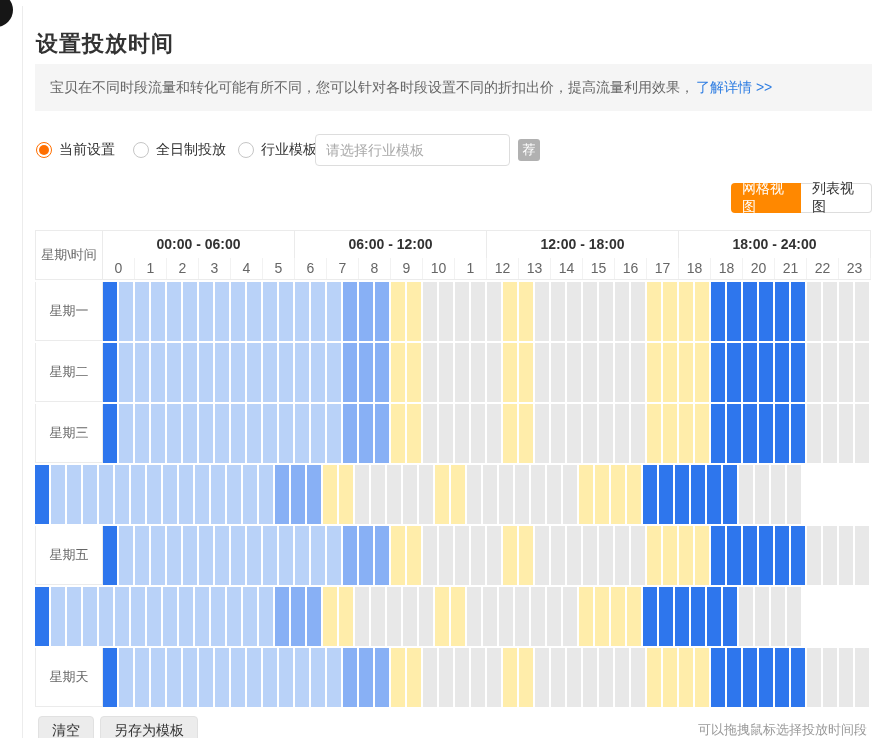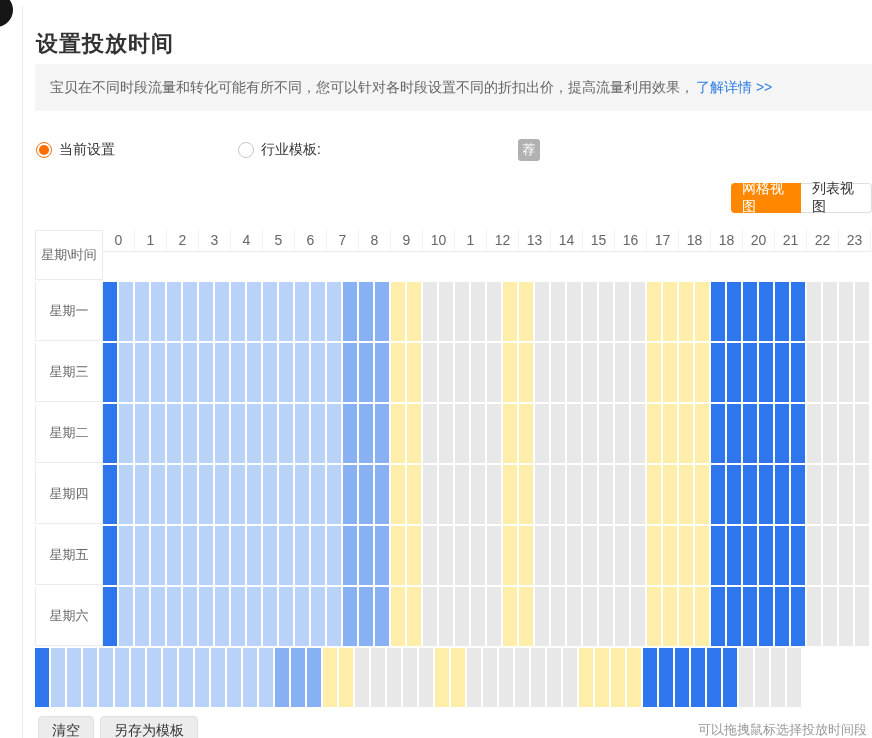--- a/index.html
+++ b/index.html
@@ -83,36 +83,47 @@
 <div class="notice">
   <span>宝贝在不同时段流量和转化可能有所不同，您可以针对各时段设置不同的折扣出价，提高流量利用效果，</span>
   <span class="link">了解详情 &gt;&gt;</span>
 </div>
 
 <div class="controls">
   <div class="radio-item" style="left:1px;">
     <span class="radio on"></span>
     <span>当前设置</span>
   </div>
+  <div class="radio-item" style="left:98px;">
+    <span class="radio"></span>
+    <span>全日制投放</span>
+  </div>
   <div class="radio-item" style="left:203px;">
     <span class="radio"></span>
     <span>行业模板:</span>
   </div>
+  <input class="tmpl-input" style="left: 280px; width: 195px;" type="text" placeholder="请选择行业模板">
   <div class="rec-badge">荐</div>
 </div>
 
 <div class="view-toggle">
   <div class="vt-btn vt-grid">网格视图</div>
   <div class="vt-btn vt-list">列表视图</div>
 </div>
 
 <div class="grid">
   <div class="grid-head">
     <div class="corner">星期\时间</div>
     <div class="head-right">
+      <div class="range-row">
+          <div class="range-cell">00:00 - 06:00</div>
+          <div class="range-cell">06:00 - 12:00</div>
+          <div class="range-cell">12:00 - 18:00</div>
+          <div class="range-cell">18:00 - 24:00</div>
+        </div>
       <div class="hour-row">
           <div class="hour-cell">0</div>
           <div class="hour-cell">1</div>
           <div class="hour-cell">2</div>
           <div class="hour-cell">3</div>
           <div class="hour-cell">4</div>
           <div class="hour-cell">5</div>
           <div class="hour-cell">6</div>
           <div class="hour-cell">7</div>
           <div class="hour-cell">8</div>
@@ -182,20 +193,73 @@
           <div class="slot" style="background: rgb(46, 118, 237);"></div>
           <div class="slot" style="background: rgb(46, 118, 237);"></div>
           <div class="slot" style="background: rgb(46, 118, 237);"></div>
           <div class="slot" style="background: rgb(232, 232, 232);"></div>
           <div class="slot" style="background: rgb(232, 232, 232);"></div>
           <div class="slot" style="background: rgb(232, 232, 232);"></div>
           <div class="slot" style="background: rgb(232, 232, 232);"></div>
         </div>
       </div>
       <div class="day-row">
+        <div class="day-label">星期二</div>
+        <div class="slots">
+          <div class="slot" style="background: rgb(46, 118, 237);"></div>
+          <div class="slot" style="background: rgb(185, 210, 248);"></div>
+          <div class="slot" style="background: rgb(185, 210, 248);"></div>
+          <div class="slot" style="background: rgb(185, 210, 248);"></div>
+          <div class="slot" style="background: rgb(185, 210, 248);"></div>
+          <div class="slot" style="background: rgb(185, 210, 248);"></div>
+          <div class="slot" style="background: rgb(185, 210, 248);"></div>
+          <div class="slot" style="background: rgb(185, 210, 248);"></div>
+          <div class="slot" style="background: rgb(185, 210, 248);"></div>
+          <div class="slot" style="background: rgb(185, 210, 248);"></div>
+          <div class="slot" style="background: rgb(185, 210, 248);"></div>
+          <div class="slot" style="background: rgb(185, 210, 248);"></div>
+          <div class="slot" style="background: rgb(185, 210, 248);"></div>
+          <div class="slot" style="background: rgb(185, 210, 248);"></div>
+          <div class="slot" style="background: rgb(185, 210, 248);"></div>
+          <div class="slot" style="background: rgb(136, 176, 245);"></div>
+          <div class="slot" style="background: rgb(136, 176, 245);"></div>
+          <div class="slot" style="background: rgb(136, 176, 245);"></div>
+          <div class="slot" style="background: rgb(255, 237, 170);"></div>
+          <div class="slot" style="background: rgb(255, 237, 170);"></div>
+          <div class="slot" style="background: rgb(232, 232, 232);"></div>
+          <div class="slot" style="background: rgb(232, 232, 232);"></div>
+          <div class="slot" style="background: rgb(232, 232, 232);"></div>
+          <div class="slot" style="background: rgb(232, 232, 232);"></div>
+          <div class="slot" style="background: rgb(232, 232, 232);"></div>
+          <div class="slot" style="background: rgb(255, 237, 170);"></div>
+          <div class="slot" style="background: rgb(255, 237, 170);"></div>
+          <div class="slot" style="background: rgb(232, 232, 232);"></div>
+          <div class="slot" style="background: rgb(232, 232, 232);"></div>
+          <div class="slot" style="background: rgb(232, 232, 232);"></div>
+          <div class="slot" style="background: rgb(232, 232, 232);"></div>
+          <div class="slot" style="background: rgb(232, 232, 232);"></div>
+          <div class="slot" style="background: rgb(232, 232, 232);"></div>
+          <div class="slot" style="background: rgb(232, 232, 232);"></div>
+          <div class="slot" style="background: rgb(255, 237, 170);"></div>
+          <div class="slot" style="background: rgb(255, 237, 170);"></div>
+          <div class="slot" style="background: rgb(255, 237, 170);"></div>
+          <div class="slot" style="background: rgb(255, 237, 170);"></div>
+          <div class="slot" style="background: rgb(46, 118, 237);"></div>
+          <div class="slot" style="background: rgb(46, 118, 237);"></div>
+          <div class="slot" style="background: rgb(46, 118, 237);"></div>
+          <div class="slot" style="background: rgb(46, 118, 237);"></div>
+          <div class="slot" style="background: rgb(46, 118, 237);"></div>
+          <div class="slot" style="background: rgb(46, 118, 237);"></div>
+          <div class="slot" style="background: rgb(232, 232, 232);"></div>
+          <div class="slot" style="background: rgb(232, 232, 232);"></div>
+          <div class="slot" style="background: rgb(232, 232, 232);"></div>
+          <div class="slot" style="background: rgb(232, 232, 232);"></div>
+        </div>
+      </div>
+      <div class="day-row">
         <div class="day-label">星期三</div>
         <div class="slots">
           <div class="slot" style="background: rgb(46, 118, 237);"></div>
           <div class="slot" style="background: rgb(185, 210, 248);"></div>
           <div class="slot" style="background: rgb(185, 210, 248);"></div>
           <div class="slot" style="background: rgb(185, 210, 248);"></div>
           <div class="slot" style="background: rgb(185, 210, 248);"></div>
           <div class="slot" style="background: rgb(185, 210, 248);"></div>
           <div class="slot" style="background: rgb(185, 210, 248);"></div>
           <div class="slot" style="background: rgb(185, 210, 248);"></div>
@@ -235,74 +299,20 @@
           <div class="slot" style="background: rgb(46, 118, 237);"></div>
           <div class="slot" style="background: rgb(46, 118, 237);"></div>
           <div class="slot" style="background: rgb(46, 118, 237);"></div>
           <div class="slot" style="background: rgb(232, 232, 232);"></div>
           <div class="slot" style="background: rgb(232, 232, 232);"></div>
           <div class="slot" style="background: rgb(232, 232, 232);"></div>
           <div class="slot" style="background: rgb(232, 232, 232);"></div>
         </div>
       </div>
       <div class="day-row">
-        <div class="day-label">星期二</div>
-        <div class="slots">
-          <div class="slot" style="background: rgb(46, 118, 237);"></div>
-          <div class="slot" style="background: rgb(185, 210, 248);"></div>
-          <div class="slot" style="background: rgb(185, 210, 248);"></div>
-          <div class="slot" style="background: rgb(185, 210, 248);"></div>
-          <div class="slot" style="background: rgb(185, 210, 248);"></div>
-          <div class="slot" style="background: rgb(185, 210, 248);"></div>
-          <div class="slot" style="background: rgb(185, 210, 248);"></div>
-          <div class="slot" style="background: rgb(185, 210, 248);"></div>
-          <div class="slot" style="background: rgb(185, 210, 248);"></div>
-          <div class="slot" style="background: rgb(185, 210, 248);"></div>
-          <div class="slot" style="background: rgb(185, 210, 248);"></div>
-          <div class="slot" style="background: rgb(185, 210, 248);"></div>
-          <div class="slot" style="background: rgb(185, 210, 248);"></div>
-          <div class="slot" style="background: rgb(185, 210, 248);"></div>
-          <div class="slot" style="background: rgb(185, 210, 248);"></div>
-          <div class="slot" style="background: rgb(136, 176, 245);"></div>
-          <div class="slot" style="background: rgb(136, 176, 245);"></div>
-          <div class="slot" style="background: rgb(136, 176, 245);"></div>
-          <div class="slot" style="background: rgb(255, 237, 170);"></div>
-          <div class="slot" style="background: rgb(255, 237, 170);"></div>
-          <div class="slot" style="background: rgb(232, 232, 232);"></div>
-          <div class="slot" style="background: rgb(232, 232, 232);"></div>
-          <div class="slot" style="background: rgb(232, 232, 232);"></div>
-          <div class="slot" style="background: rgb(232, 232, 232);"></div>
-          <div class="slot" style="background: rgb(232, 232, 232);"></div>
-          <div class="slot" style="background: rgb(255, 237, 170);"></div>
-          <div class="slot" style="background: rgb(255, 237, 170);"></div>
-          <div class="slot" style="background: rgb(232, 232, 232);"></div>
-          <div class="slot" style="background: rgb(232, 232, 232);"></div>
-          <div class="slot" style="background: rgb(232, 232, 232);"></div>
-          <div class="slot" style="background: rgb(232, 232, 232);"></div>
-          <div class="slot" style="background: rgb(232, 232, 232);"></div>
-          <div class="slot" style="background: rgb(232, 232, 232);"></div>
-          <div class="slot" style="background: rgb(232, 232, 232);"></div>
-          <div class="slot" style="background: rgb(255, 237, 170);"></div>
-          <div class="slot" style="background: rgb(255, 237, 170);"></div>
-          <div class="slot" style="background: rgb(255, 237, 170);"></div>
-          <div class="slot" style="background: rgb(255, 237, 170);"></div>
-          <div class="slot" style="background: rgb(46, 118, 237);"></div>
-          <div class="slot" style="background: rgb(46, 118, 237);"></div>
-          <div class="slot" style="background: rgb(46, 118, 237);"></div>
-          <div class="slot" style="background: rgb(46, 118, 237);"></div>
-          <div class="slot" style="background: rgb(46, 118, 237);"></div>
-          <div class="slot" style="background: rgb(46, 118, 237);"></div>
-          <div class="slot" style="background: rgb(232, 232, 232);"></div>
-          <div class="slot" style="background: rgb(232, 232, 232);"></div>
-          <div class="slot" style="background: rgb(232, 232, 232);"></div>
-          <div class="slot" style="background: rgb(232, 232, 232);"></div>
-        </div>
-      </div>
-      <div class="day-row">
-        <div class="day-label">星期四</div>
         <div class="slots">
           <div class="slot" style="background: rgb(46, 118, 237);"></div>
           <div class="slot" style="background: rgb(185, 210, 248);"></div>
           <div class="slot" style="background: rgb(185, 210, 248);"></div>
           <div class="slot" style="background: rgb(185, 210, 248);"></div>
           <div class="slot" style="background: rgb(185, 210, 248);"></div>
           <div class="slot" style="background: rgb(185, 210, 248);"></div>
           <div class="slot" style="background: rgb(185, 210, 248);"></div>
           <div class="slot" style="background: rgb(185, 210, 248);"></div>
           <div class="slot" style="background: rgb(185, 210, 248);"></div>
@@ -394,73 +404,73 @@
           <div class="slot" style="background: rgb(46, 118, 237);"></div>
           <div class="slot" style="background: rgb(46, 118, 237);"></div>
           <div class="slot" style="background: rgb(46, 118, 237);"></div>
           <div class="slot" style="background: rgb(232, 232, 232);"></div>
           <div class="slot" style="background: rgb(232, 232, 232);"></div>
           <div class="slot" style="background: rgb(232, 232, 232);"></div>
           <div class="slot" style="background: rgb(232, 232, 232);"></div>
         </div>
       </div>
       <div class="day-row">
-        <div class="day-label">星期六</div>
-        <div class="slots">
-          <div class="slot" style="background: rgb(46, 118, 237);"></div>
-          <div class="slot" style="background: rgb(185, 210, 248);"></div>
-          <div class="slot" style="background: rgb(185, 210, 248);"></div>
-          <div class="slot" style="background: rgb(185, 210, 248);"></div>
-          <div class="slot" style="background: rgb(185, 210, 248);"></div>
-          <div class="slot" style="background: rgb(185, 210, 248);"></div>
-          <div class="slot" style="background: rgb(185, 210, 248);"></div>
-          <div class="slot" style="background: rgb(185, 210, 248);"></div>
-          <div class="slot" style="background: rgb(185, 210, 248);"></div>
-          <div class="slot" style="background: rgb(185, 210, 248);"></div>
-          <div class="slot" style="background: rgb(185, 210, 248);"></div>
-          <div class="slot" style="background: rgb(185, 210, 248);"></div>
-          <div class="slot" style="background: rgb(185, 210, 248);"></div>
-          <div class="slot" style="background: rgb(185, 210, 248);"></div>
-          <div class="slot" style="background: rgb(185, 210, 248);"></div>
-          <div class="slot" style="background: rgb(136, 176, 245);"></div>
-          <div class="slot" style="background: rgb(136, 176, 245);"></div>
-          <div class="slot" style="background: rgb(136, 176, 245);"></div>
-          <div class="slot" style="background: rgb(255, 237, 170);"></div>
-          <div class="slot" style="background: rgb(255, 237, 170);"></div>
-          <div class="slot" style="background: rgb(232, 232, 232);"></div>
-          <div class="slot" style="background: rgb(232, 232, 232);"></div>
-          <div class="slot" style="background: rgb(232, 232, 232);"></div>
-          <div class="slot" style="background: rgb(232, 232, 232);"></div>
-          <div class="slot" style="background: rgb(232, 232, 232);"></div>
-          <div class="slot" style="background: rgb(255, 237, 170);"></div>
-          <div class="slot" style="background: rgb(255, 237, 170);"></div>
-          <div class="slot" style="background: rgb(232, 232, 232);"></div>
-          <div class="slot" style="background: rgb(232, 232, 232);"></div>
-          <div class="slot" style="background: rgb(232, 232, 232);"></div>
-          <div class="slot" style="background: rgb(232, 232, 232);"></div>
-          <div class="slot" style="background: rgb(232, 232, 232);"></div>
-          <div class="slot" style="background: rgb(232, 232, 232);"></div>
-          <div class="slot" style="background: rgb(232, 232, 232);"></div>
-          <div class="slot" style="background: rgb(255, 237, 170);"></div>
-          <div class="slot" style="background: rgb(255, 237, 170);"></div>
-          <div class="slot" style="background: rgb(255, 237, 170);"></div>
-          <div class="slot" style="background: rgb(255, 237, 170);"></div>
-          <div class="slot" style="background: rgb(46, 118, 237);"></div>
-          <div class="slot" style="background: rgb(46, 118, 237);"></div>
-          <div class="slot" style="background: rgb(46, 118, 237);"></div>
-          <div class="slot" style="background: rgb(46, 118, 237);"></div>
-          <div class="slot" style="background: rgb(46, 118, 237);"></div>
-          <div class="slot" style="background: rgb(46, 118, 237);"></div>
-          <div class="slot" style="background: rgb(232, 232, 232);"></div>
-          <div class="slot" style="background: rgb(232, 232, 232);"></div>
-          <div class="slot" style="background: rgb(232, 232, 232);"></div>
-          <div class="slot" style="background: rgb(232, 232, 232);"></div>
-        </div>
-      </div>
-      <div class="day-row">
+        <div class="slots">
+          <div class="slot" style="background: rgb(46, 118, 237);"></div>
+          <div class="slot" style="background: rgb(185, 210, 248);"></div>
+          <div class="slot" style="background: rgb(185, 210, 248);"></div>
+          <div class="slot" style="background: rgb(185, 210, 248);"></div>
+          <div class="slot" style="background: rgb(185, 210, 248);"></div>
+          <div class="slot" style="background: rgb(185, 210, 248);"></div>
+          <div class="slot" style="background: rgb(185, 210, 248);"></div>
+          <div class="slot" style="background: rgb(185, 210, 248);"></div>
+          <div class="slot" style="background: rgb(185, 210, 248);"></div>
+          <div class="slot" style="background: rgb(185, 210, 248);"></div>
+          <div class="slot" style="background: rgb(185, 210, 248);"></div>
+          <div class="slot" style="background: rgb(185, 210, 248);"></div>
+          <div class="slot" style="background: rgb(185, 210, 248);"></div>
+          <div class="slot" style="background: rgb(185, 210, 248);"></div>
+          <div class="slot" style="background: rgb(185, 210, 248);"></div>
+          <div class="slot" style="background: rgb(136, 176, 245);"></div>
+          <div class="slot" style="background: rgb(136, 176, 245);"></div>
+          <div class="slot" style="background: rgb(136, 176, 245);"></div>
+          <div class="slot" style="background: rgb(255, 237, 170);"></div>
+          <div class="slot" style="background: rgb(255, 237, 170);"></div>
+          <div class="slot" style="background: rgb(232, 232, 232);"></div>
+          <div class="slot" style="background: rgb(232, 232, 232);"></div>
+          <div class="slot" style="background: rgb(232, 232, 232);"></div>
+          <div class="slot" style="background: rgb(232, 232, 232);"></div>
+          <div class="slot" style="background: rgb(232, 232, 232);"></div>
+          <div class="slot" style="background: rgb(255, 237, 170);"></div>
+          <div class="slot" style="background: rgb(255, 237, 170);"></div>
+          <div class="slot" style="background: rgb(232, 232, 232);"></div>
+          <div class="slot" style="background: rgb(232, 232, 232);"></div>
+          <div class="slot" style="background: rgb(232, 232, 232);"></div>
+          <div class="slot" style="background: rgb(232, 232, 232);"></div>
+          <div class="slot" style="background: rgb(232, 232, 232);"></div>
+          <div class="slot" style="background: rgb(232, 232, 232);"></div>
+          <div class="slot" style="background: rgb(232, 232, 232);"></div>
+          <div class="slot" style="background: rgb(255, 237, 170);"></div>
+          <div class="slot" style="background: rgb(255, 237, 170);"></div>
+          <div class="slot" style="background: rgb(255, 237, 170);"></div>
+          <div class="slot" style="background: rgb(255, 237, 170);"></div>
+          <div class="slot" style="background: rgb(46, 118, 237);"></div>
+          <div class="slot" style="background: rgb(46, 118, 237);"></div>
+          <div class="slot" style="background: rgb(46, 118, 237);"></div>
+          <div class="slot" style="background: rgb(46, 118, 237);"></div>
+          <div class="slot" style="background: rgb(46, 118, 237);"></div>
+          <div class="slot" style="background: rgb(46, 118, 237);"></div>
+          <div class="slot" style="background: rgb(232, 232, 232);"></div>
+          <div class="slot" style="background: rgb(232, 232, 232);"></div>
+          <div class="slot" style="background: rgb(232, 232, 232);"></div>
+          <div class="slot" style="background: rgb(232, 232, 232);"></div>
+        </div>
+      </div>
+      <div class="day-row">
+        <div class="day-label">星期天</div>
         <div class="slots">
           <div class="slot" style="background: rgb(46, 118, 237);"></div>
           <div class="slot" style="background: rgb(185, 210, 248);"></div>
           <div class="slot" style="background: rgb(185, 210, 248);"></div>
           <div class="slot" style="background: rgb(185, 210, 248);"></div>
           <div class="slot" style="background: rgb(185, 210, 248);"></div>
           <div class="slot" style="background: rgb(185, 210, 248);"></div>
           <div class="slot" style="background: rgb(185, 210, 248);"></div>
           <div class="slot" style="background: rgb(185, 210, 248);"></div>
           <div class="slot" style="background: rgb(185, 210, 248);"></div>

